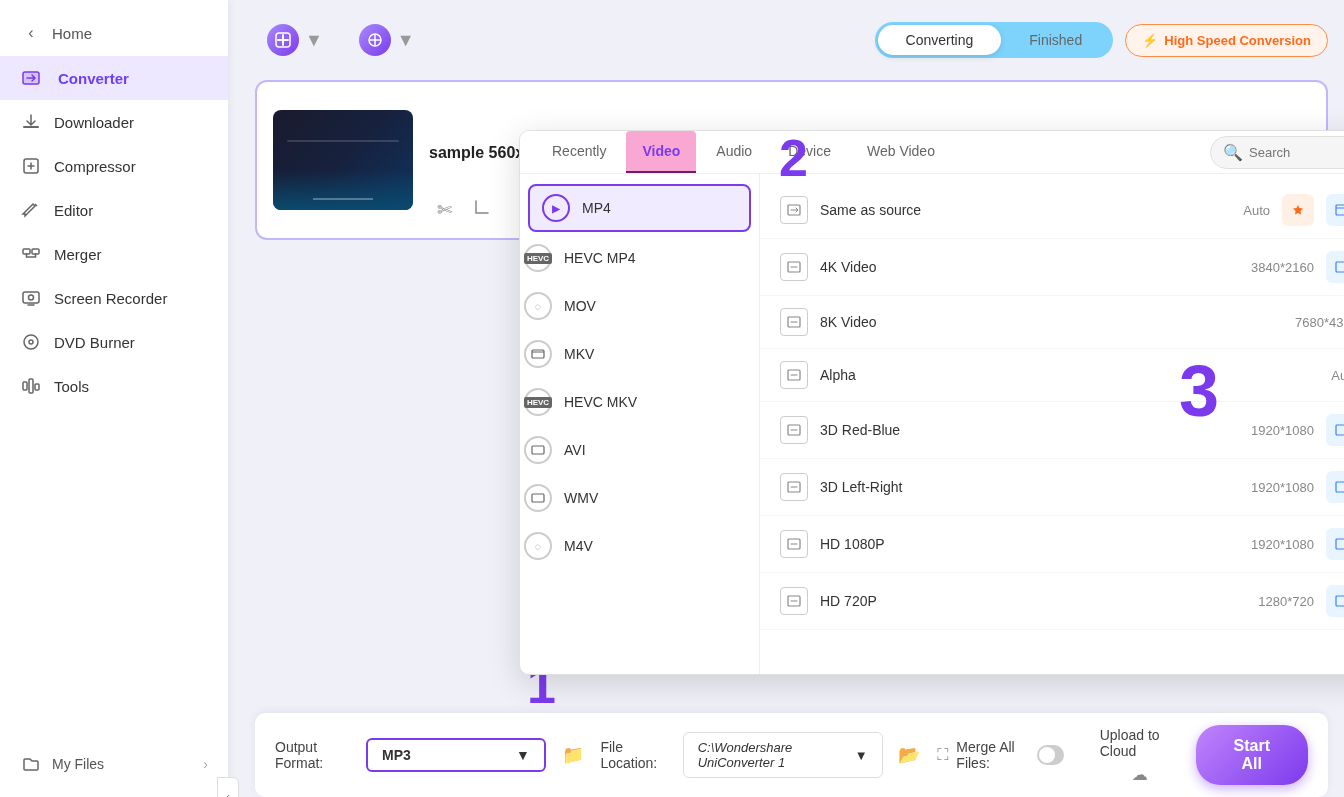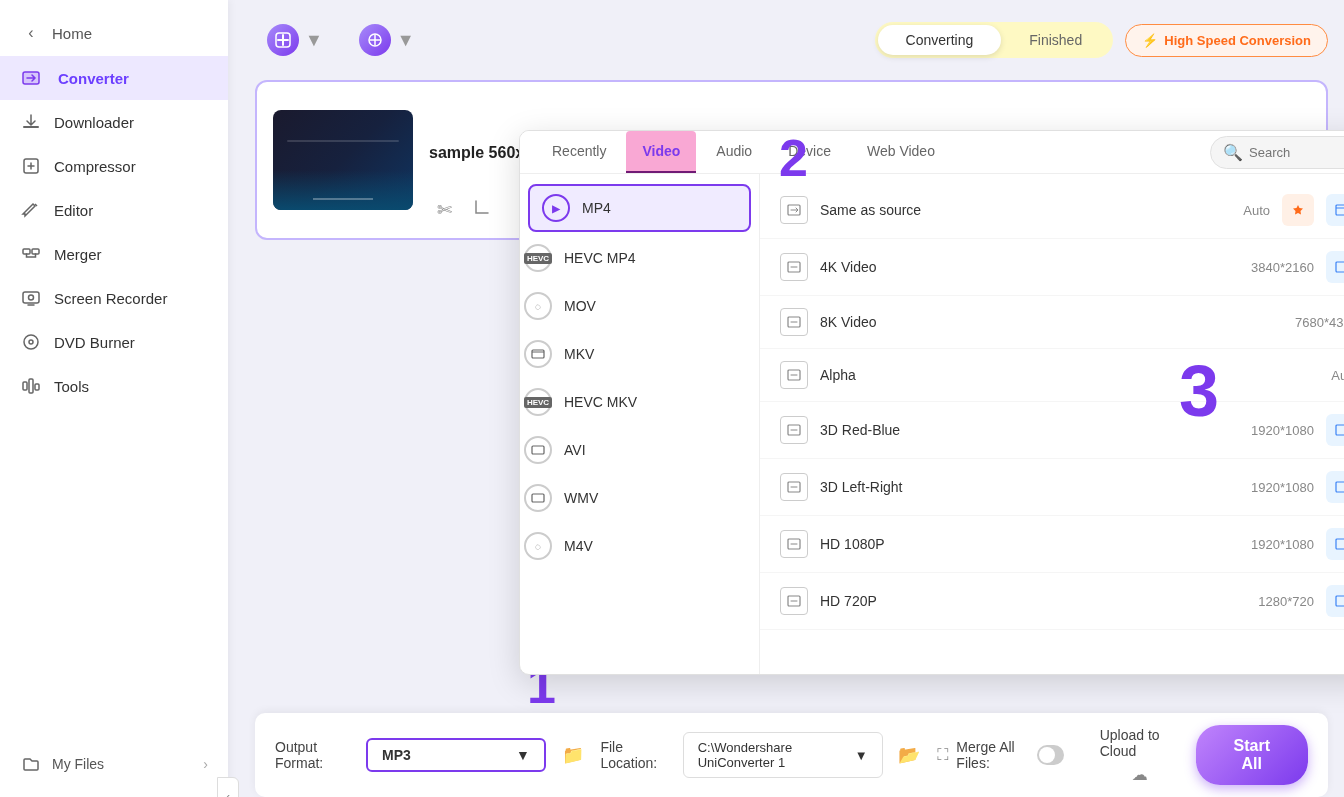--- a/index.html
+++ b/index.html
@@ -111,21 +111,21 @@
       width: 32px; height: 32px;
       border-radius: 50%;
       background: linear-gradient(135deg, #a78bfa, #7c3aed);
       display: flex; align-items: center; justify-content: center;
       color: #fff;
       font-size: 15px;
       font-weight: bold;
     }
     .toggle-group {
       display: flex;
-      background: #fef9c3;
+      background: #7dd3fc;
       border-radius: 20px;
       padding: 3px;
       margin-left: auto;
     }
     .toggle-btn {
       padding: 7px 28px;
       border-radius: 18px;
       border: none;
       cursor: pointer;
       font-size: 14px;
@@ -250,20 +250,21 @@
       gap: 6px;
       padding: 7px 14px;
       background: #fff;
       border: 1.5px solid #ddd;
       border-radius: 6px;
       font-size: 13px;
       color: #333;
       cursor: pointer;
       min-width: 200px;
       justify-content: space-between;
+      font-style: italic;
     }
     .merge-section {
       display: flex;
       align-items: center;
       gap: 8px;
       font-size: 14px;
       color: #444;
       margin-left: auto;
     }
     .toggle-switch {

